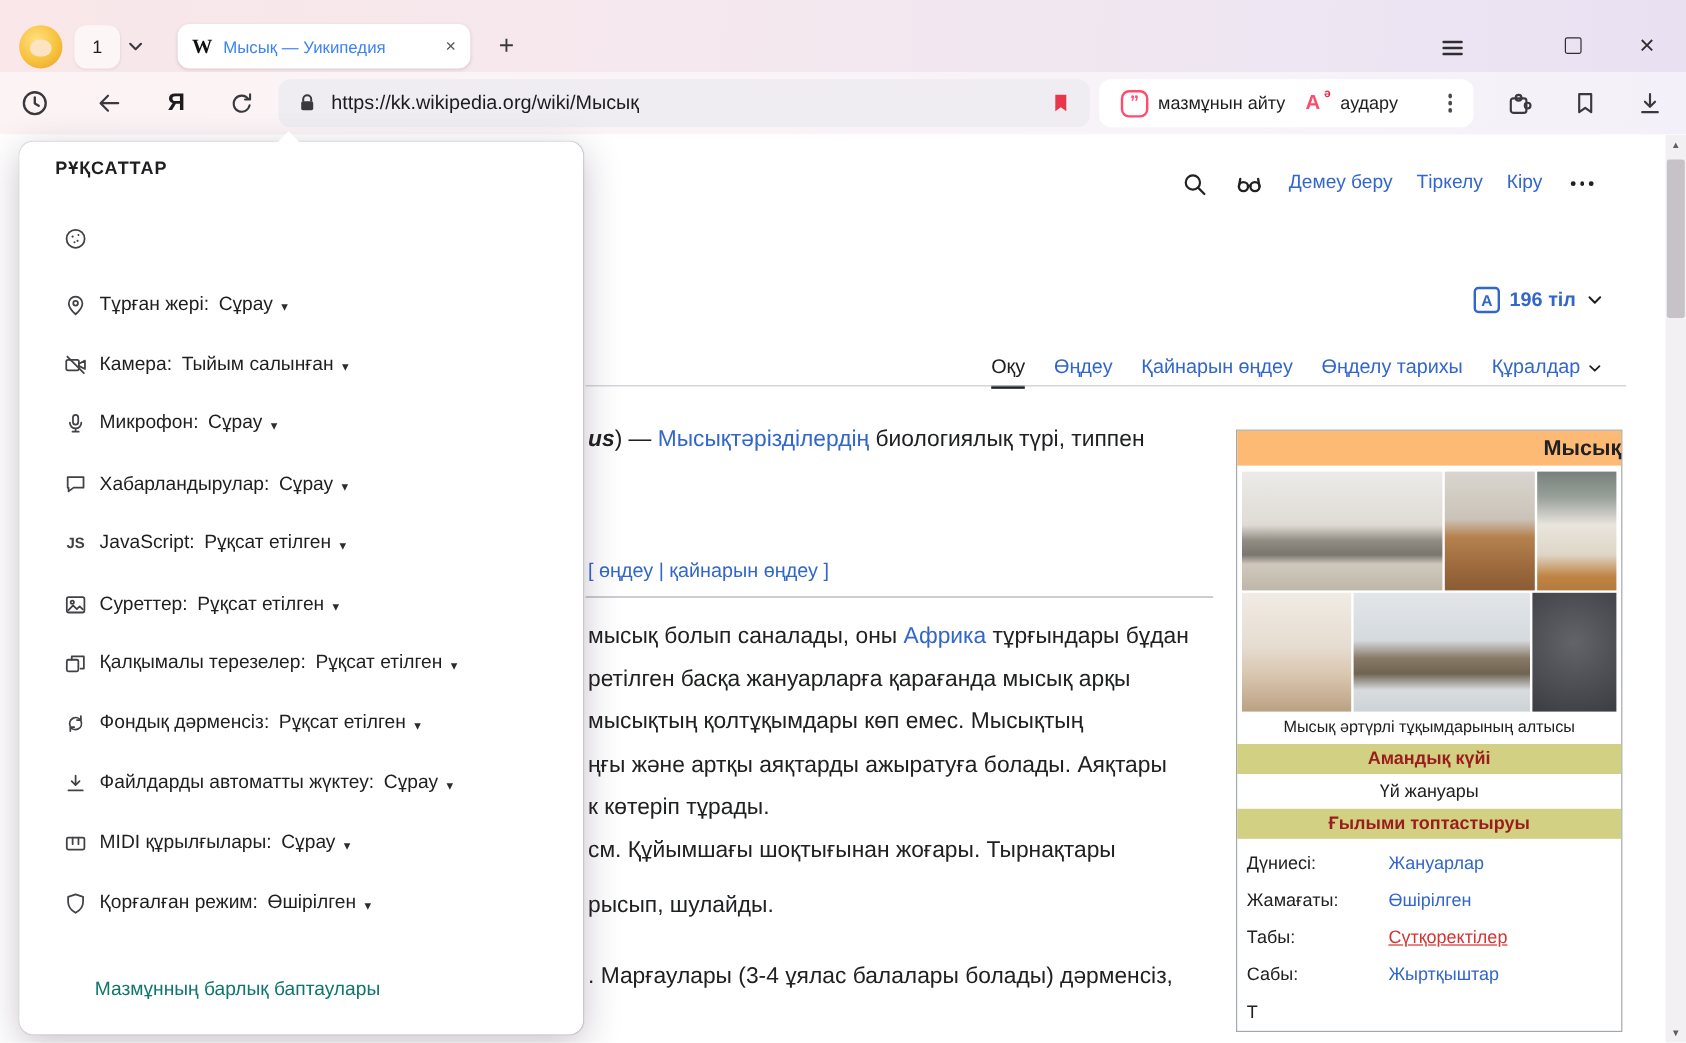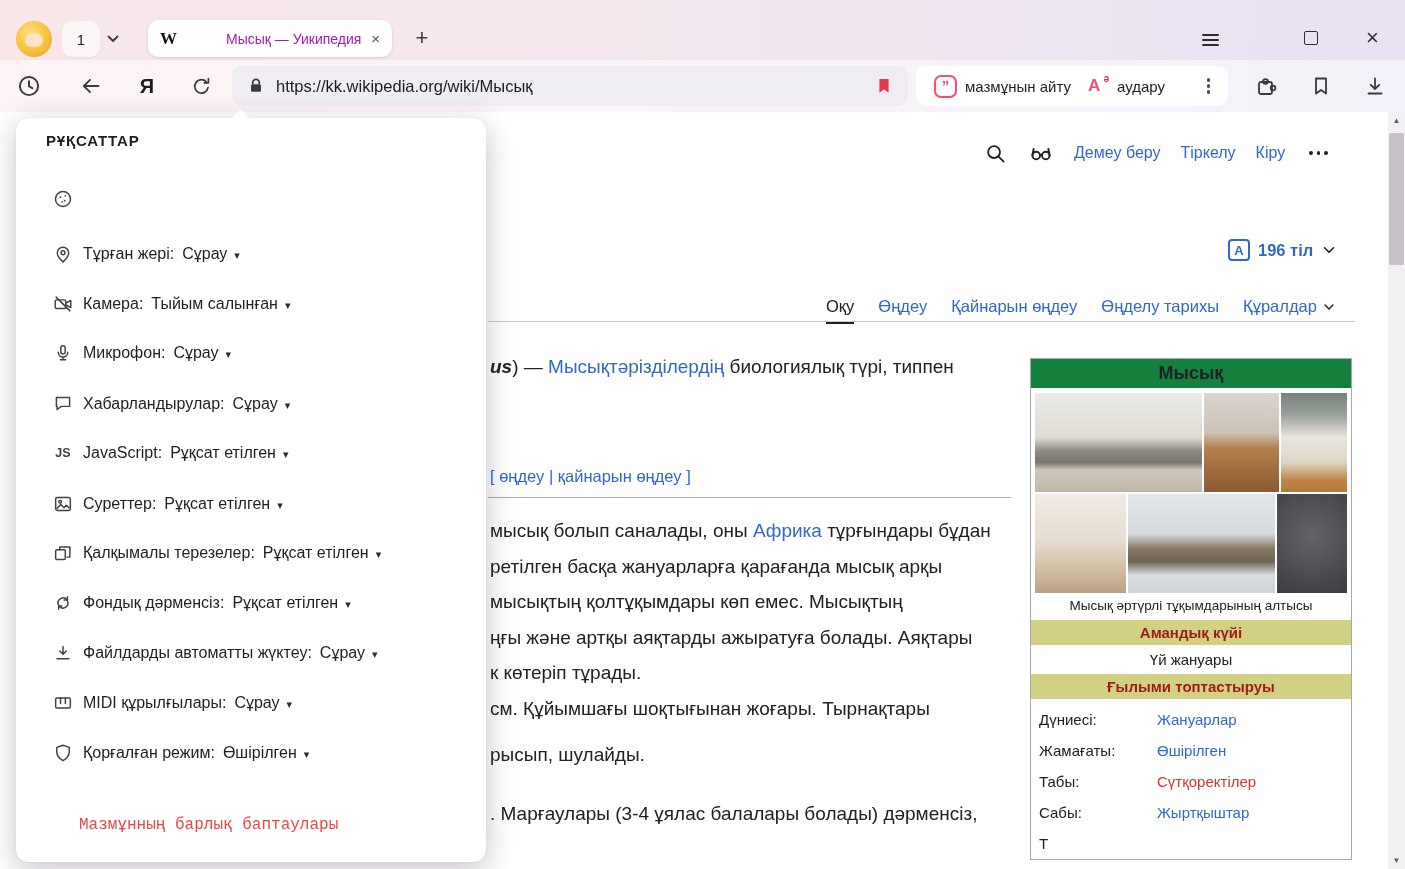--- a/index.html
+++ b/index.html
@@ -16,21 +16,21 @@
   .avatar-face { position:absolute; left:9px; top:12px; width:18px; height:14px; border-radius:50% 50% 45% 45%;
                  background:#fbe3c4; }
   .group-chip { position:absolute; left:62px; top:21px; width:38px; height:36px; border-radius:10px;
                 background:rgba(255,255,255,.62); display:flex; align-items:center; justify-content:center;
                 font-size:15px; color:#1f1f21; cursor:pointer; box-shadow:0 1px 2px rgba(0,0,0,.06); }
   .group-caret { position:absolute; left:104px; top:30px; width:18px; height:18px; cursor:pointer; }
   .tab { position:absolute; left:148px; top:20px; width:244px; height:37px; background:#fff; border-radius:10px;
          box-shadow:0 1px 3px rgba(0,0,0,.12); display:flex; align-items:center; padding:0 12px; cursor:pointer; }
   .tab-fav { font-family:"Liberation Serif","DejaVu Serif",serif; font-weight:bold; font-size:17px; color:#111;
              margin-right:9px; }
-  .tab-title { flex:1; font-size:14px; color:#a21caf; white-space:nowrap; overflow:hidden;margin-left:40px; }
+  .tab-title { flex:1; font-size:14px; color:#3b82f6; white-space:nowrap; overflow:hidden; }
   .tab-close { font-size:15px; color:#5a5a5e; margin-left:8px; cursor:pointer; }
   .newtab { position:absolute; left:408px; top:24px; width:28px; height:28px; font-size:22px; color:#3a3a3e;
             display:flex; align-items:center; justify-content:center; cursor:pointer; }
   .win-menu { position:absolute; left:1202px; top:31px; cursor:pointer; }
   .win-menu i { display:block; width:17px; height:2px; background:#2e2e30; margin:3px 0; border-radius:1px; }
   .win-max { position:absolute; left:1304px; top:31px; width:14px; height:14px; border:1.6px solid #2e2e30;
              border-radius:2px; cursor:pointer; }
   .win-close { position:absolute; left:1366px; top:25px; font-size:22px; color:#2e2e30; cursor:pointer; }
 
   .toolbar { position:absolute; top:60px; left:0; width:100%; height:52px; background:rgba(255,255,255,.5); }
@@ -84,38 +84,38 @@
   .section-rule { position:absolute; left:488px; top:385px; width:523px; height:1px; background:#a7adb3; }
   .article-body { position:absolute; left:490px; top:401px; font-size:19px; color:#202122; }
   .a-line { height:35.5px; line-height:35.5px; white-space:nowrap; }
   .a-line.gap1 { margin-top:11px; }
   .a-line.gap2 { margin-top:23px; }
   .a-line.foot { padding-left:297px; }
 
   
   .infobox { position:absolute; left:1030px; top:246px; width:322px; background:#fff; border:1px solid #a2a9b1;
              font-size:15px; color:#202122; }
-  .ib-title { background:#15803d; text-align:center; font-weight:bold; font-size:18px; padding:4px 0; }
+  .ib-title { background:#fdba74; text-align:right; font-weight:bold; font-size:18px; padding:4px 0; }
   .ib-photos { padding:5px 4px 0; }
   .ib-prow { display:flex; gap:2px; margin-bottom:2px; }
   .ib-photo { height:99px; }
   .p1 { width:54.3%; background:linear-gradient(180deg,#ecebe9 0%,#dfdbd4 45%,#918d85 58%,#7a766e 70%,#cfc9bd 78%,#beb7a9 100%); }
   .p2 { width:24.2%; background:linear-gradient(180deg,#d9d5cf 0%,#cbc3b8 40%,#b5814e 55%,#9c6a3d 80%,#8a5c34 100%); }
   .p3 { width:21.5%; background:linear-gradient(180deg,#77807b 0%,#9aa19b 22%,#e9e5de 45%,#ded5c6 70%,#c08445 88%,#b37a3e 100%); }
   .p4 { width:29.7%; background:linear-gradient(180deg,#f0ebe4 0%,#e6ddd1 45%,#d8c5ae 70%,#bba183 100%); }
   .p5 { width:47.5%; background:linear-gradient(180deg,#e2e6e9 0%,#d5dade 40%,#887a66 55%,#6f6351 68%,#d8dcdf 82%,#cdd2d6 100%); }
   .p6 { width:22.8%; background:radial-gradient(circle at 50% 42%,#63646a 0%,#515257 45%,#3c3d42 100%); }
   .ib-caption { text-align:center; font-size:13.5px; padding:3px 4px 7px; }
   .ib-header { background:#d2d083; color:#9b1c1c; text-align:center; font-weight:bold; padding:4px 0; }
   .ib-status { text-align:center; padding:6px 0; }
   .ib-table { padding-top:5px; }
   .ib-row { display:flex; padding:7px 8px; }
   .ib-label { width:118px; flex:0 0 auto; }
   .ib-link { color:#3366cc; cursor:pointer; text-decoration:none; }
-  .ib-link.red-link { color:#d73333; }
+  .ib-link.red-link { color:#d73333;text-decoration:underline; }
 
   
   .scrollbar { position:absolute; right:0; top:0; width:17px; height:757px; background:#f2f0f3; }
   .sb-arrow { position:absolute; left:0; width:17px; height:17px; display:flex; align-items:center; justify-content:center;
               font-size:8px; color:#5f5f63; cursor:pointer; }
   .sb-arrow.up { top:0; } .sb-arrow.down { bottom:0; }
   .sb-thumb { position:absolute; left:1px; top:21px; width:15px; height:132px; background:#c6c2c8; border-radius:2px; cursor:grab; }
 
   
   .perm-panel { position:absolute; left:16px; top:118px; width:470px; height:744px; background:#fff; border-radius:12px;
@@ -123,21 +123,21 @@
   .perm-notch { position:absolute; top:-6px; left:218px; width:13px; height:13px; background:#fff; transform:rotate(45deg); }
   .perm-title { position:absolute; top:14px; left:30px; font-size:15px; font-weight:bold; letter-spacing:.8px; color:#1f1f21; }
   .cookie-row { position:absolute; top:66px; left:36px; height:30px; display:flex; align-items:center; gap:9px;
                 color:#3b79d0; font-size:16px; cursor:pointer; }
   .perm-row { position:absolute; left:36px; height:30px; display:flex; align-items:center; }
   .perm-icn { width:22px; height:22px; margin-right:9px; display:flex; align-items:center; justify-content:center; flex:0 0 auto; }
   .perm-label { font-size:16px; color:#1f1f21; margin-right:8px; white-space:nowrap; }
   .perm-value { display:flex; align-items:center; gap:7px; font-size:16px; color:#1f1f21; cursor:pointer; white-space:nowrap; }
   .caret-glyph { font-size:11px; color:#2c2c2e; margin-top:2px; }
   .js-glyph { font-size:12.5px; font-weight:bold; color:#414146; }
-  .perm-footer { position:absolute; top:698px; left:63px; font-size:16px; color:#ef4444; cursor:pointer;font-family:Liberation Mono, monospace; }
+  .perm-footer { position:absolute; top:698px; left:63px; font-size:16px; color:#0f766e; cursor:pointer; }
   svg.pi { stroke:#414146; fill:none; stroke-width:1.6; stroke-linecap:round; stroke-linejoin:round; }
 </style>
 </head>
 <body>
 
 <div class="window">
 
   <div class="chrome">
     <div class="titlebar">
       <div class="avatar">

